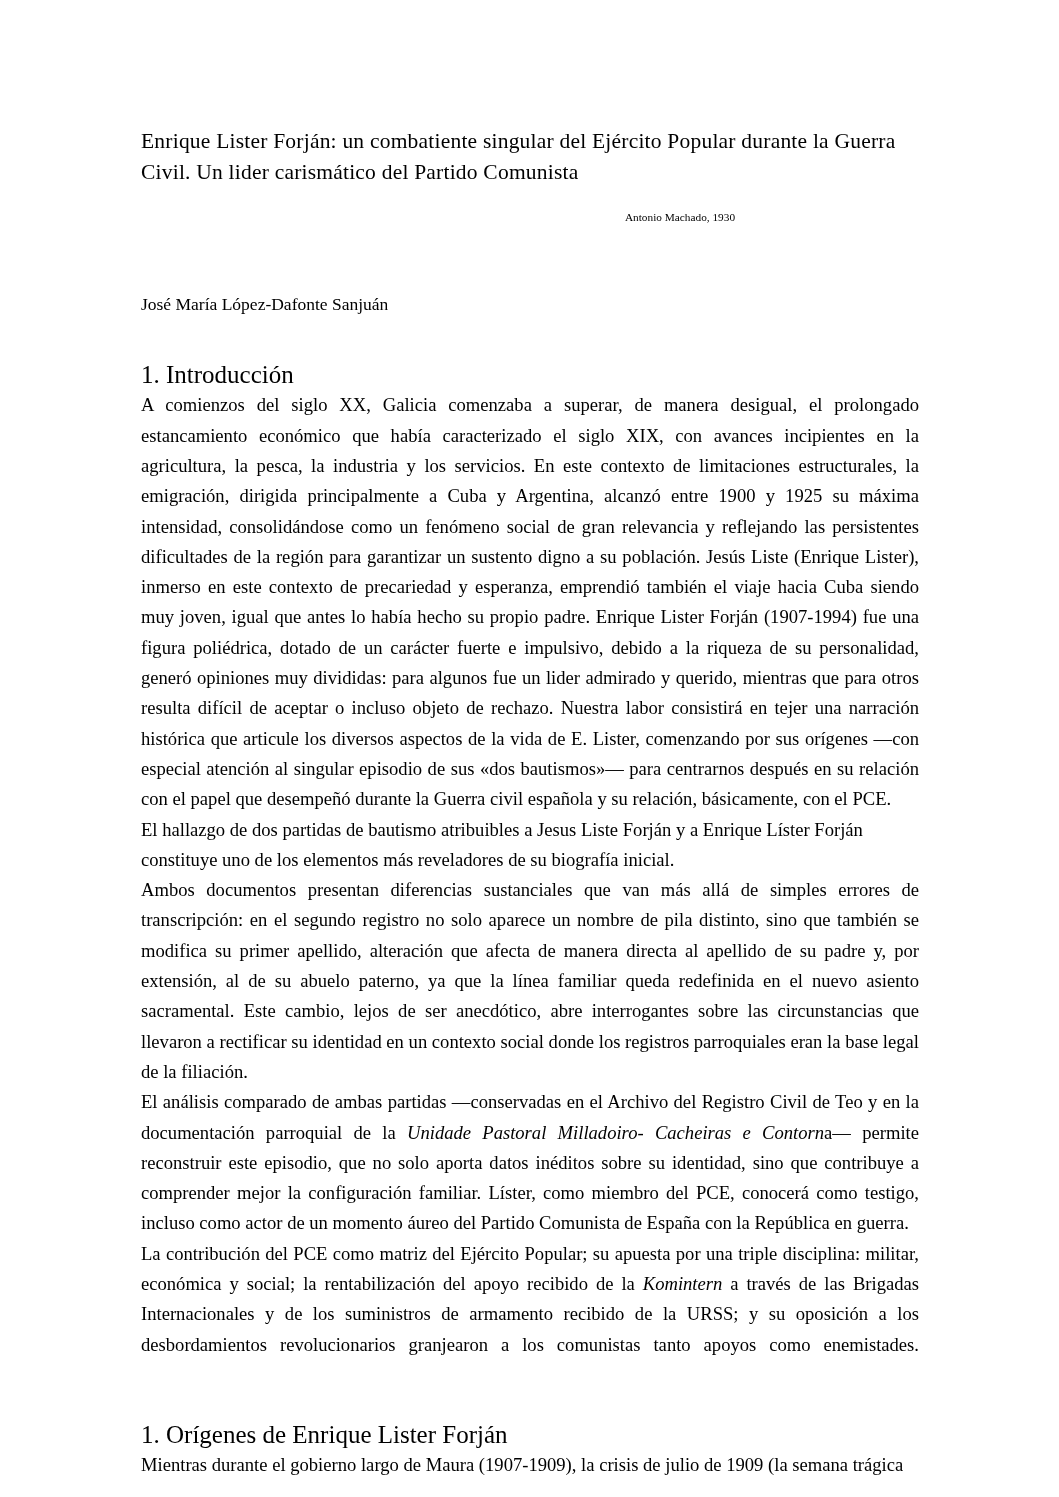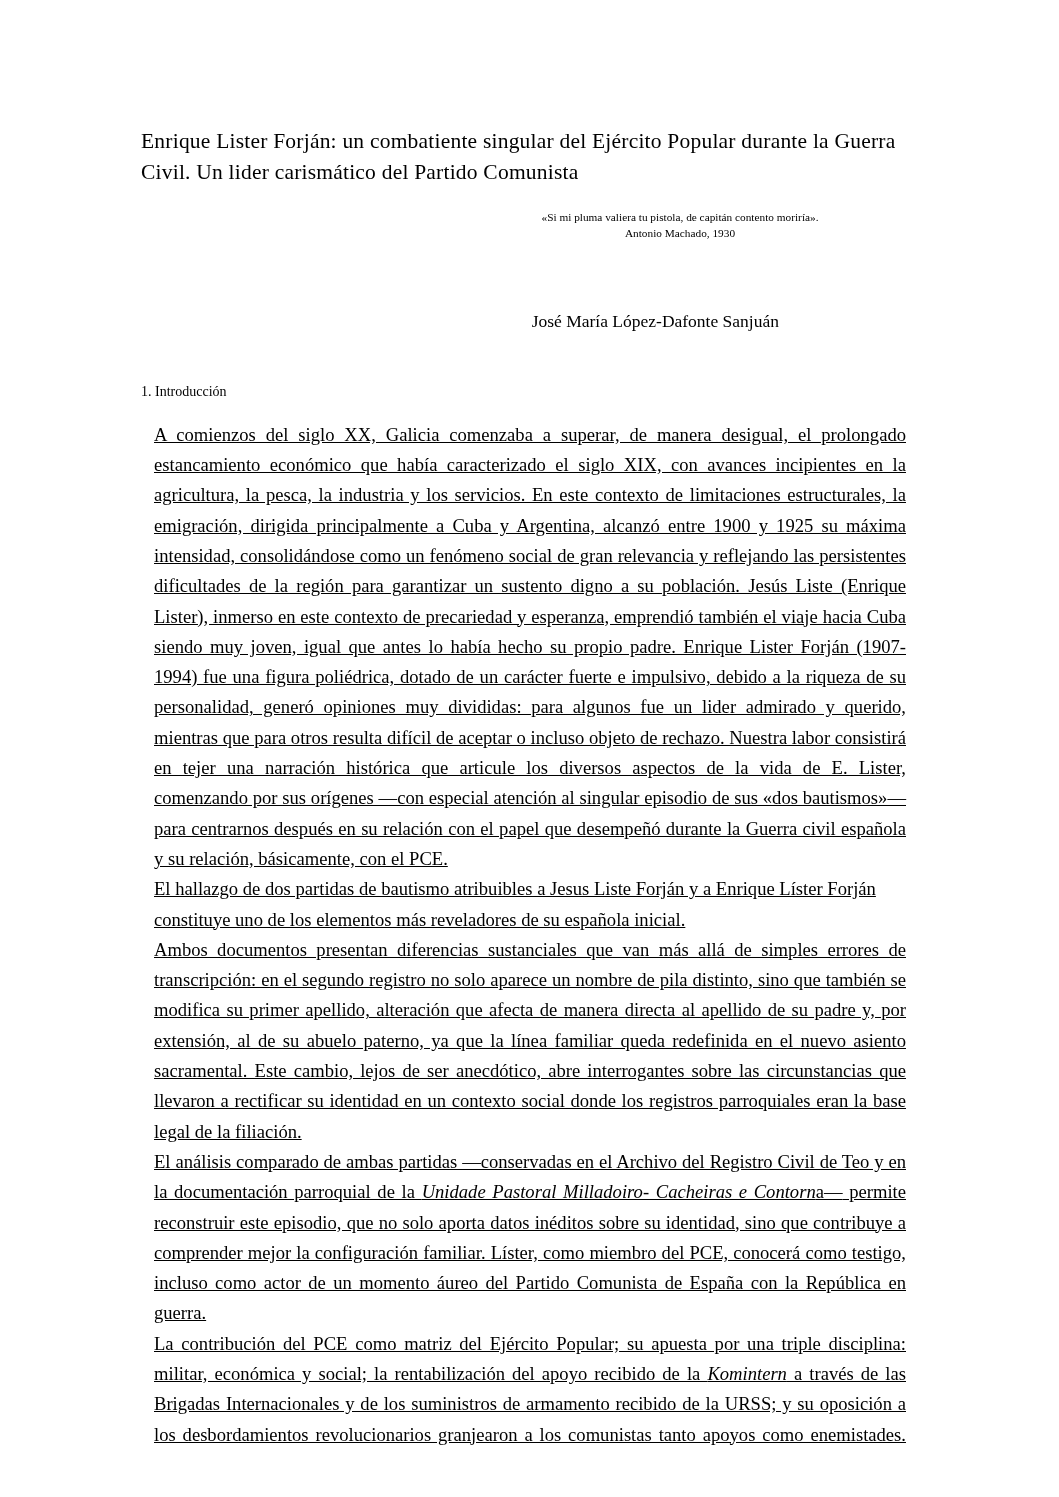--- a/index.html
+++ b/index.html
@@ -40,42 +40,41 @@
     text-align: center;
     font-size: 11.3px;
     line-height: 16.4px;
     padding-left: 300px;
   }
   .epigraph div {
     white-space: nowrap;
   }
   .author {
     margin-top: 67px;
-    text-align: right;
+    text-align: left;
     font-size: 17.5px;
     line-height: 24px;
     padding-right: 140px;
   }
   .section-heading {
-    font-size: 14px;
+    font-size: 25px;
     line-height: 30px;
     font-weight: normal;
     margin: 0;
     text-align: left;
   }
   .sec1-wrap { margin-top: 44px; }
   .sec2-wrap { margin-top: 30px; }
   .body-text {
     font-size: 18.6px;
     line-height: 30.3px;
     text-align: justify;
     text-justify: inter-word;
-    margin: 13px;
+    margin: 0;
     hyphens: none;
-    text-decoration: underline;
   }
   .body-text p {
     margin: 0;
     text-indent: 0;
   }
   .last-para {
     text-align: justify;
   }
   .last-para:after {
     content: "";
@@ -87,32 +86,31 @@
 </style>
 </head>
 <body>
 
 <div class="page">
   <div class="content">
 
     <h1 class="doc-title">Enrique Lister Forján: un combatiente singular del Ejército Popular durante la Guerra Civil. Un lider carismático del Partido Comunista</h1>
 
     <div class="epigraph">
-      <div>«Si mi pluma valiera tu pistola, de capitán contento moriría».</div>
       <div>Antonio Machado, 1930</div>
     </div>
 
     <div class="author">José María López-Dafonte Sanjuán</div>
 
     <div class="sec1-wrap">
       <h2 class="section-heading">1. Introducción</h2>
 
       <div class="body-text">
         <p>A comienzos del siglo XX, Galicia comenzaba a superar, de manera desigual, el prolongado estancamiento económico que había caracterizado el siglo XIX, con avances incipientes en la agricultura, la pesca, la industria y los servicios. En este contexto de limitaciones estructurales, la emigración, dirigida principalmente a Cuba y Argentina, alcanzó entre 1900 y 1925 su máxima intensidad, consolidándose como un fenómeno social de gran relevancia y reflejando las persistentes dificultades de la región para garantizar un sustento digno a su población. Jesús Liste (Enrique Lister), inmerso en este contexto de precariedad y esperanza, emprendió también el viaje hacia Cuba siendo muy joven, igual que antes lo había hecho su propio padre. Enrique Lister Forján (1907-1994) fue una figura poliédrica, dotado de un carácter fuerte e impulsivo, debido a la riqueza de su personalidad, generó opiniones muy divididas: para algunos fue un lider admirado y querido, mientras que para otros resulta difícil de aceptar o incluso objeto de rechazo. Nuestra labor consistirá en tejer una narración histórica que articule los diversos aspectos de la vida de E. Lister, comenzando por sus orígenes —con especial atención al singular episodio de sus «dos bautismos»— para centrarnos después en su relación con el papel que desempeñó durante la Guerra civil española y su relación, básicamente, con el PCE.</p>
-        <p class="nojust">El hallazgo de dos partidas de bautismo atribuibles a Jesus Liste Forján y a Enrique Líster Forján constituye uno de los elementos más reveladores de su española inicial.</p>
+        <p class="nojust">El hallazgo de dos partidas de bautismo atribuibles a Jesus Liste Forján y a Enrique Líster Forján constituye uno de los elementos más reveladores de su biografía inicial.</p>
         <p><span>Ambos documentos presentan diferencias sustanciales que van más allá de simples errores de transcripción: en el segundo registro no solo aparece un nombre de pila distinto, sino que también se modifica su primer apellido, alteración que afecta de manera directa al apellido de su padre y, por extensión, al de su abuelo paterno, ya que la línea familiar queda redefinida en el nuevo asiento sacramental. Este cambio, lejos de ser anecdótico, abre interrogantes sobre las circunstancias que llevaron a rectificar su identidad en un contexto social donde los registros parroquiales eran la base legal de la filiación.</span></p>
         <p><span>El análisis comparado de ambas partidas —conservadas en el Archivo del Registro Civil de Teo y en la documentación parroquial de la </span><em>Unidade Pastoral Milladoiro- Cacheiras e Contorn</em><span>a—</span><span> permite reconstruir este episodio, que no solo aporta datos inéditos sobre su identidad, sino que contribuye a comprender mejor la configuración familiar. Líster, como miembro del PCE, conocerá como testigo, incluso como actor de un momento áureo del Partido Comunista de España con la República en guerra.</span></p>
         <p class="last-para"><span> La contribución del PCE como matriz del Ejército Popular; su apuesta por una triple disciplina: militar, económica y social; la rentabilización del apoyo recibido de la </span><em>Komintern</em><span> a través de las Brigadas Internacionales y de los suministros de armamento recibido de la URSS; y su oposición a los desbordamientos revolucionarios granjearon a los comunistas tanto apoyos como enemistades.</span></p>
       </div>
     </div>
 
     <div class="sec2-wrap">
       <h2 class="section-heading">1. Orígenes de Enrique Lister Forján</h2>
 
       <div class="body-text">

